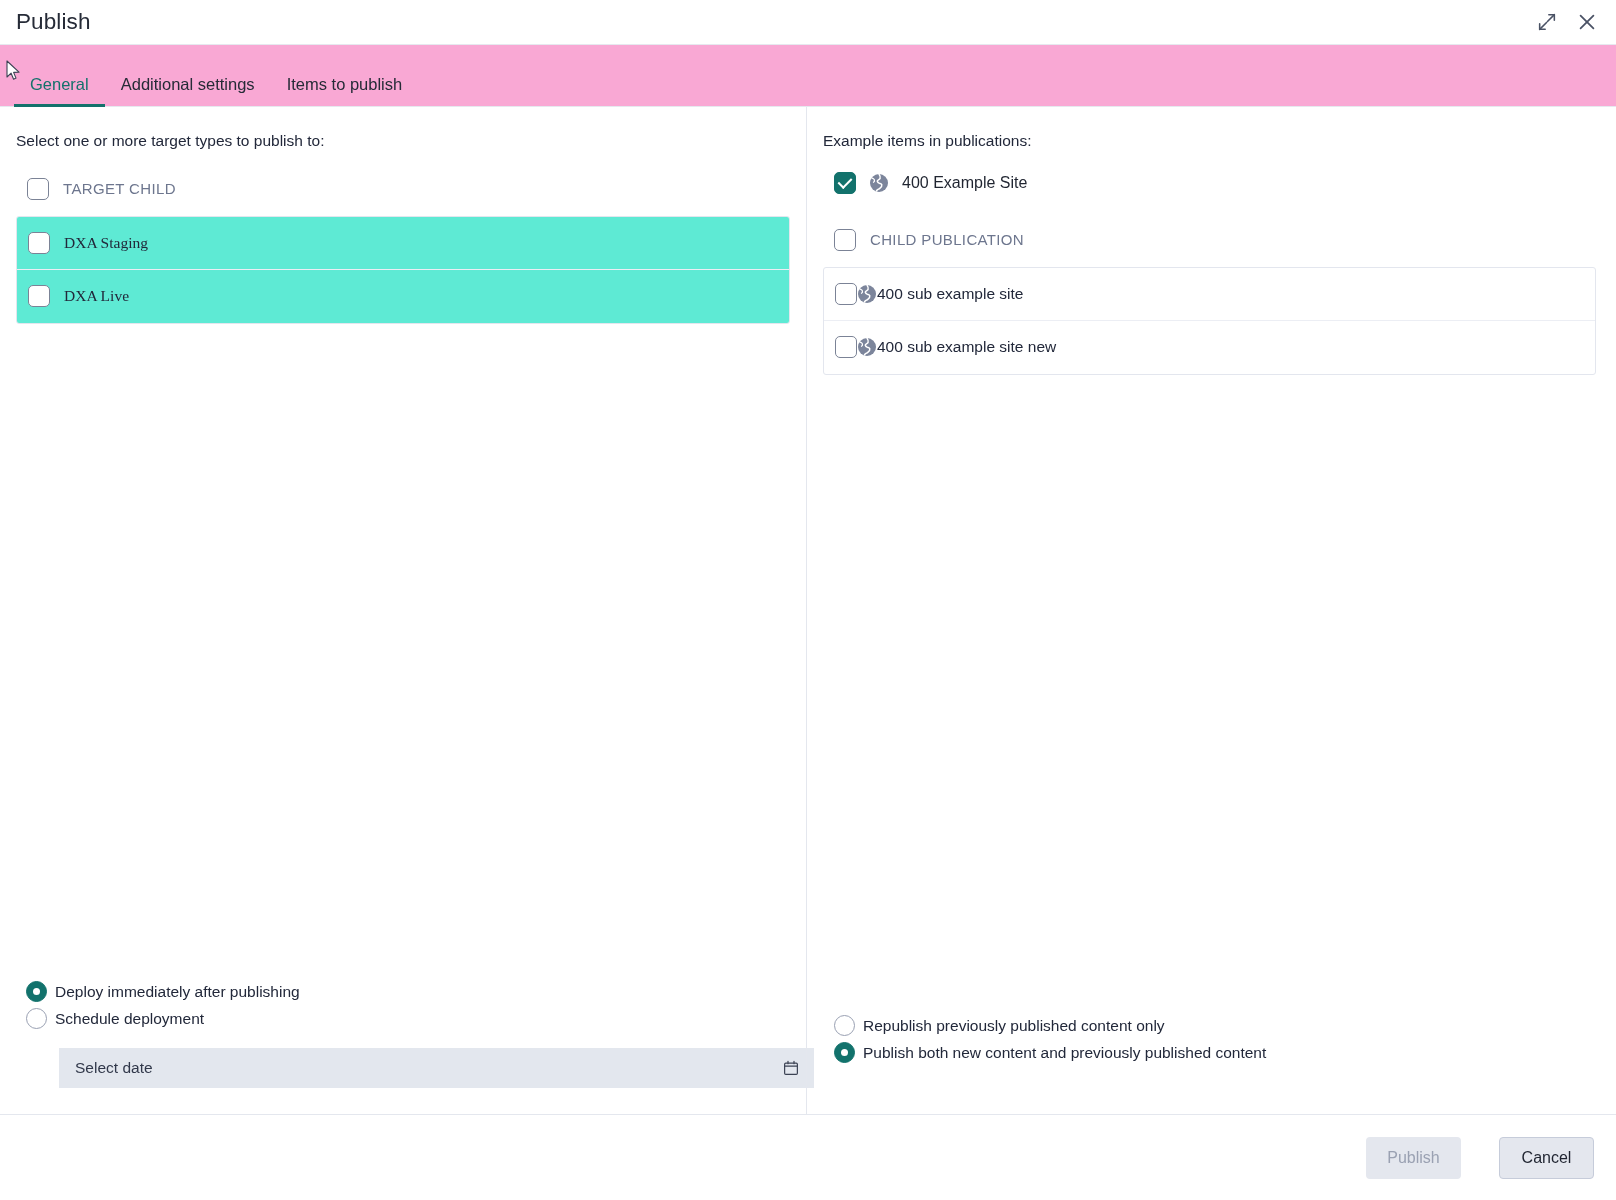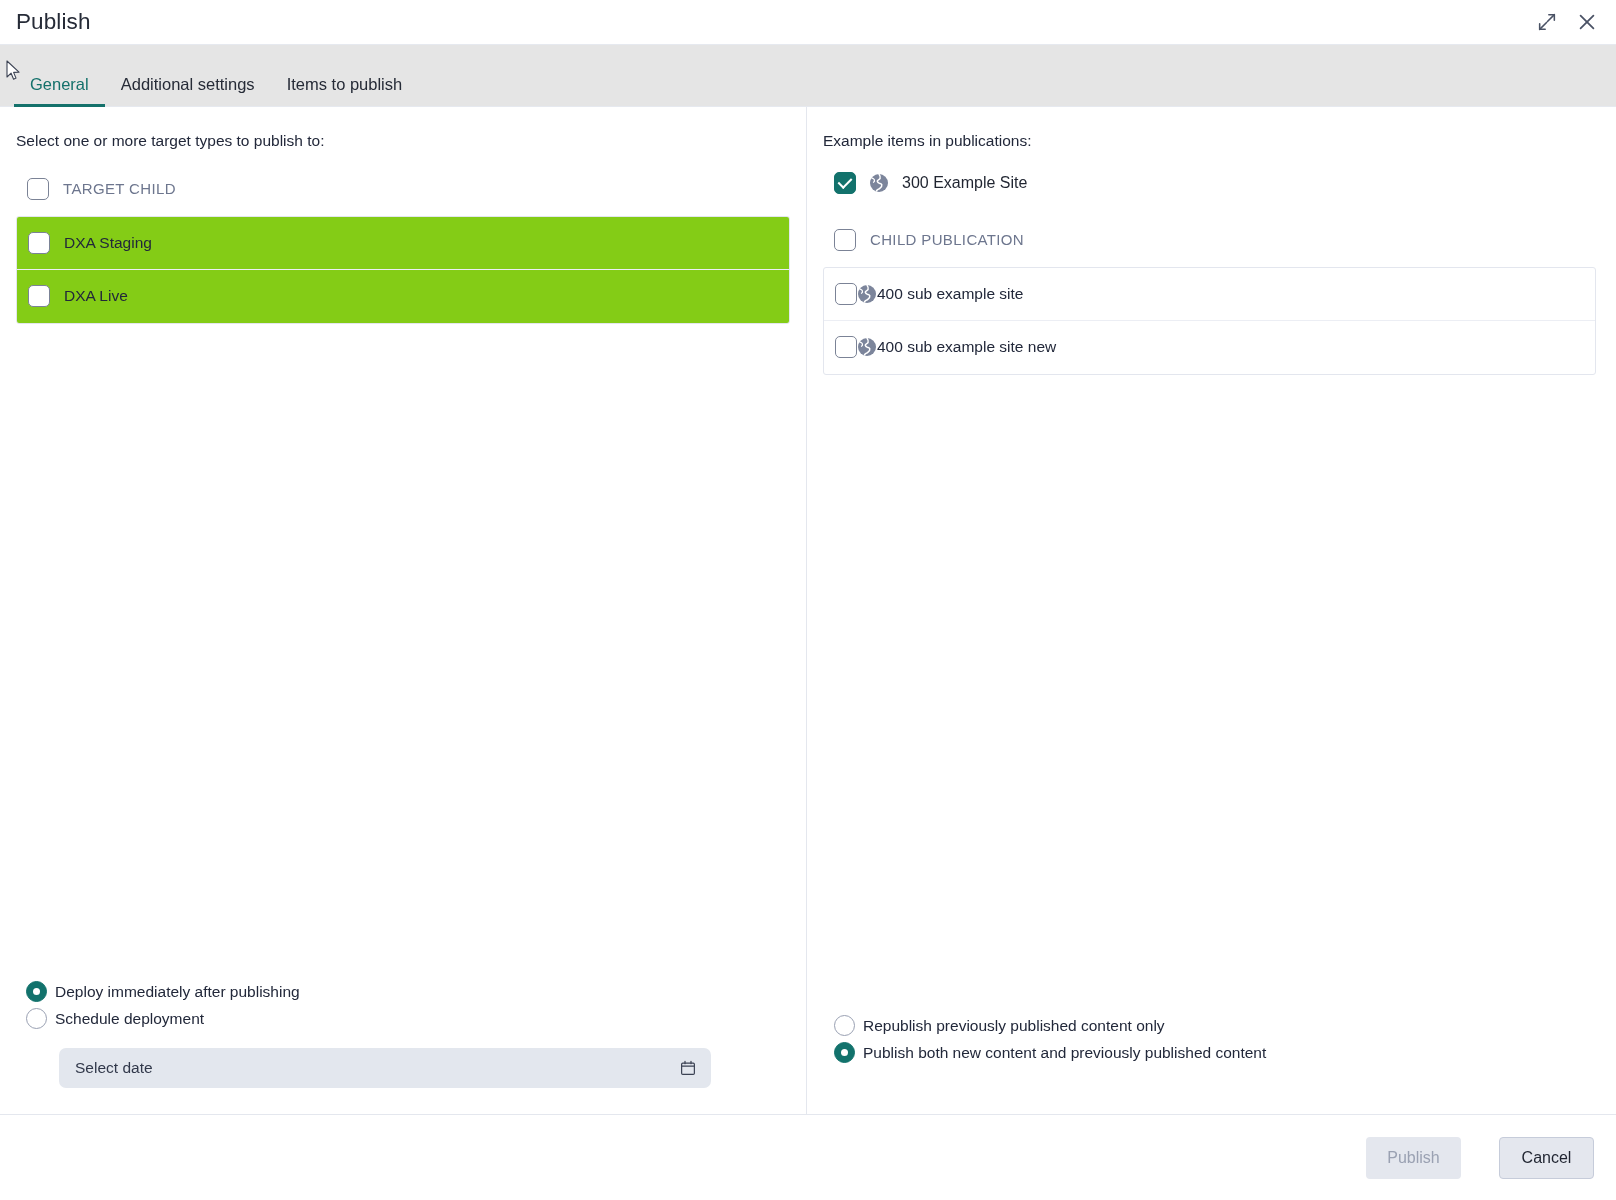--- a/index.html
+++ b/index.html
@@ -42,21 +42,21 @@
   .hicon svg { display:block; width:22px; height:22px; }
 
   
   .tabbar {
     position: relative;
     height: 62px;
     flex: 0 0 62px;
     display: flex; align-items: flex-end;
     padding-left: 14px;
     border-bottom: 1px solid #e6e9ef;
-    background: #e5e5e5;
+    background: #f9a8d4;
   }
   .tab {
     position: relative;
     font-size: 16.5px;
     color: #262b37;
     padding: 0 16px 14px 16px;
     cursor: pointer;
     line-height: 1;
     white-space: nowrap;
   }
@@ -134,21 +134,22 @@
     margin-top: 9px;
     overflow: hidden;
   }
   .listrow {
     display: flex; align-items: center;
     gap: 14px;
     height: 53px;
     padding-left: 11px;
     border-bottom: 1px solid #eceef4;
     cursor: pointer;
-    background: #84cc16;
+    background: #5eead4;
+    font-family: Liberation Serif, serif;
   }
   .listrow:last-child { border-bottom: none; }
   .listrow .rowlabel,
   .pubrow .rowlabel {
     font-size: 15.5px;
     color: #22283a;
   }
 
   
   .pubrow {
@@ -201,24 +202,24 @@
     background: #ffffff;
   }
   .radio-label {
     font-size: 15.5px;
     color: #22283a;
   }
 
   
   .datefield {
     margin: 16px 0 0 33px;
-    width: 652px;
+    width: 755px;
     height: 40px;
     background: #e3e7ee;
-    border-radius: 7px;
+    border-radius: 0;
     display: flex; align-items: center;
     padding: 0 14px 0 16px;
     cursor: pointer;
   }
   .datefield .dplaceholder {
     font-size: 15.5px;
     color: #31384a;
   }
   .cal-icon { margin-left: auto; width: 18px; height: 18px; color: #3b4253; }
   .cal-icon svg { display:block; width:18px; height:18px; }
@@ -352,21 +353,21 @@
 
       <div class="toprow">
         <span class="cb checked"></span>
         <span class="globe">
           <svg viewBox="0 0 20 20">
             <circle cx="10" cy="10" r="9" fill="#7c859b"></circle>
             <path d="M10 1.2c1.1 1.6 1.6 3 1.1 4.2-.5 1.2-2 1.1-2.6 2.2-.6 1.1.5 2 1.6 2.5 1.1.5 2.4.4 2.7 1.6.3 1.2-.7 2.6-2 3.6-1.3 1-2.9 1.6-3.3 2.6" fill="none" stroke="#ffffff" stroke-width="1.5" stroke-linecap="round" stroke-linejoin="round"></path>
             <path d="M3.2 5.1c.9.3 1.9.9 2.2 1.8.3.9-.2 1.9-.9 2.3" fill="none" stroke="#ffffff" stroke-width="1.3" stroke-linecap="round"></path>
           </svg>
         </span>
-        <span class="rowlabel">300 Example Site</span>
+        <span class="rowlabel">400 Example Site</span>
       </div>
 
       <div class="grouphead">
         <span class="cb"></span>
         <span class="ghlabel">CHILD PUBLICATION</span>
       </div>
 
       <div class="listbox">
         <div class="pubrow">
           <span class="cb"></span>

